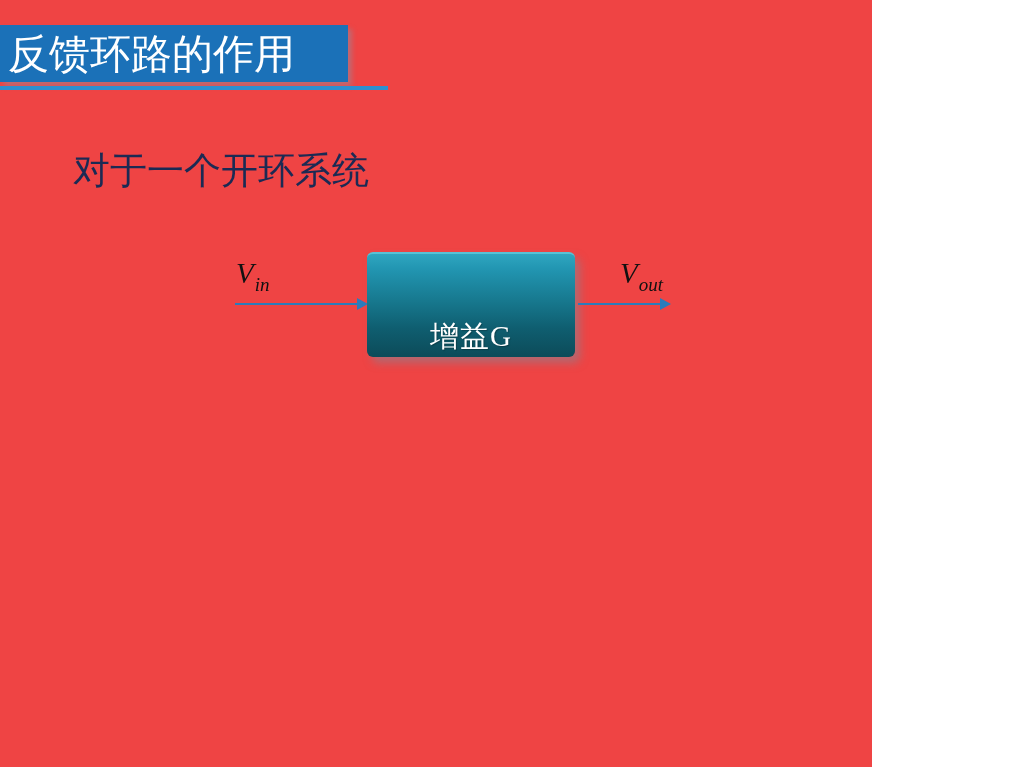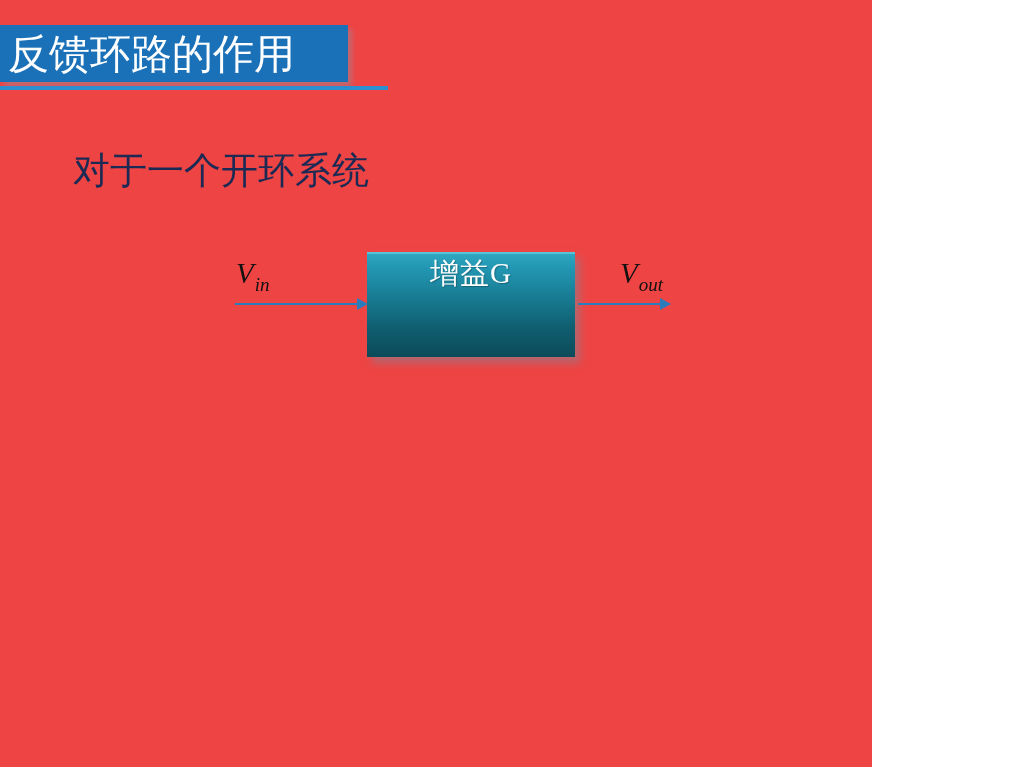--- a/index.html
+++ b/index.html
@@ -79,22 +79,23 @@
     background: linear-gradient(to bottom,
                 #2fa6c0 0%,
                 #2296b2 14%,
                 #17798f 45%,
                 #0f5e70 72%,
                 #0c4b59 100%);
     border-top: 2px solid #58c2d6;
     box-sizing: border-box;
     box-shadow: 5px 6px 8px rgba(120,140,155,0.50);
     display: flex;
-    align-items: flex-start;
+    align-items: flex-end;
     justify-content: center;
+    border-radius: 6px;
   }
   #gain-block-label {
     color: #ffffff;
     font-size: 29px;
     font-family: "Liberation Serif", serif;
     letter-spacing: 1px;
     text-shadow: 1px 1px 1px rgba(0,0,0,0.25);
     white-space: nowrap;
   }
 

